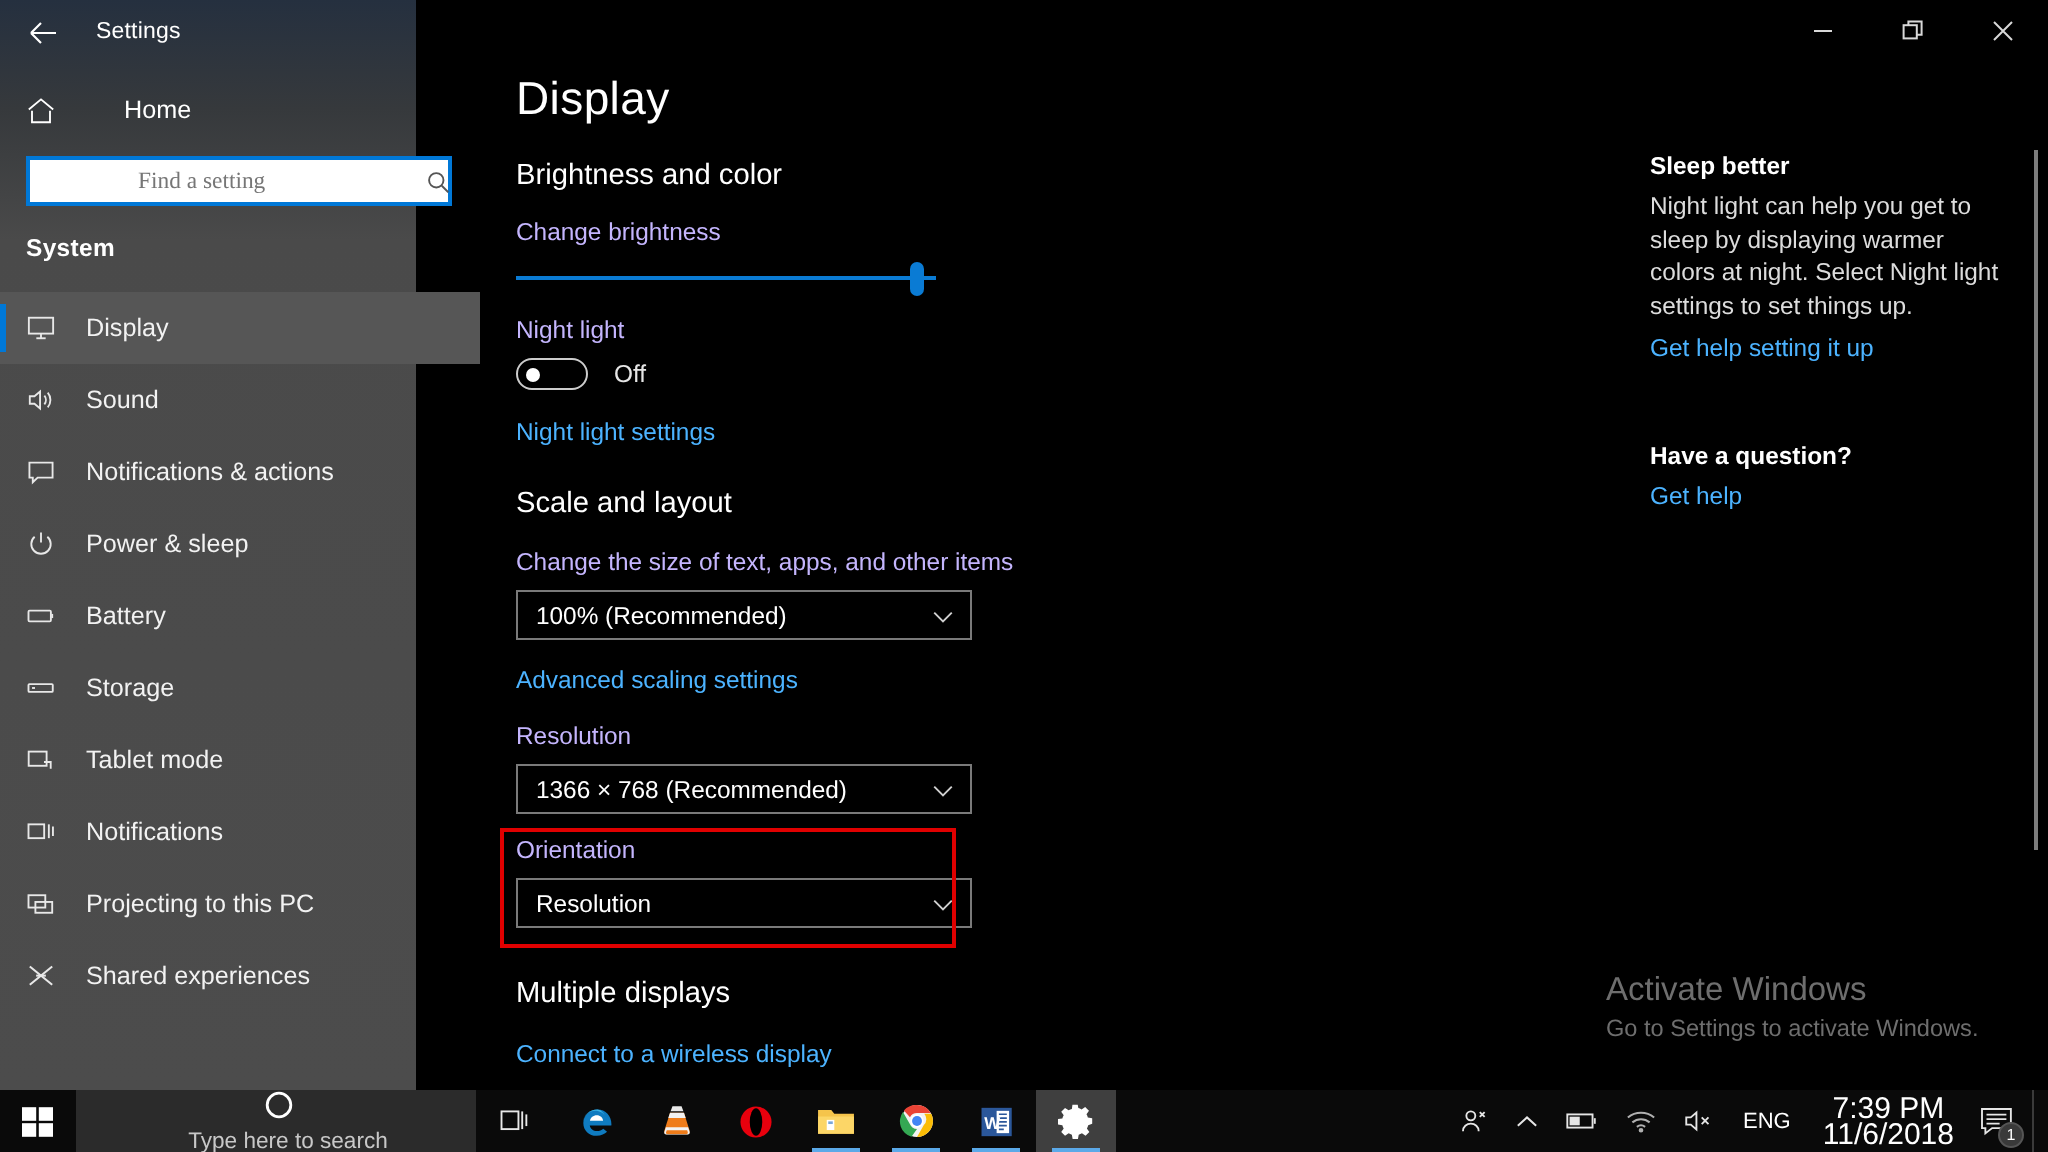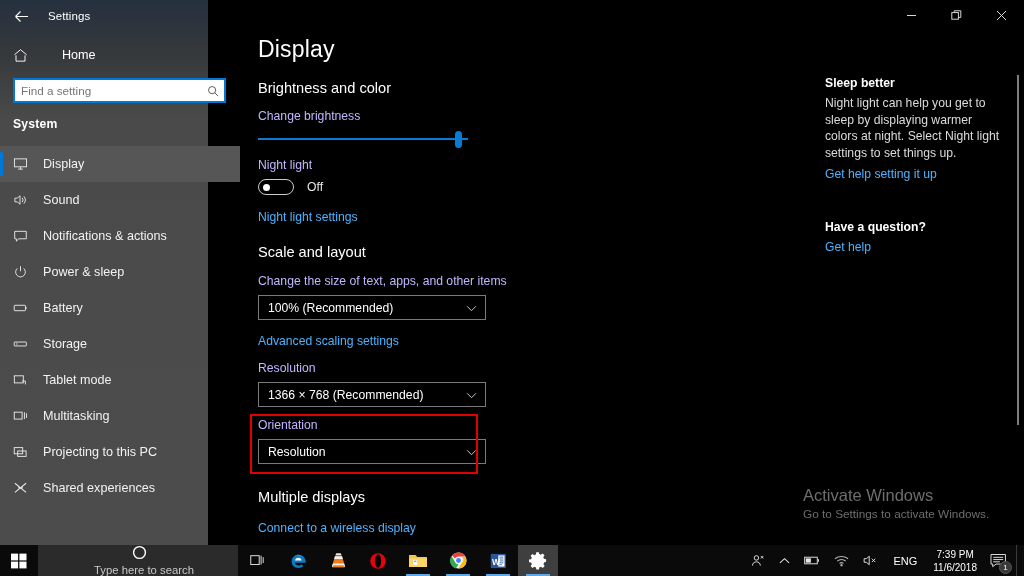--- a/index.html
+++ b/index.html
@@ -41,22 +41,22 @@
   .home-row .ico { width: 26px; display:flex; align-items:center; }
   .home-row .lbl { color: #ffffff; font-size: 12.6px; margin-left: 4px; }
 
   #search-wrap {
     position: absolute; left: 13px; top: 78px; width: 213px; height: 25px;
     background: #ffffff; border: 2px solid #0078d7;
     display: flex; align-items: center;
   }
   #search-input {
     flex: 1; border: 0; outline: 0; background: transparent;
-    font-family: Liberation Sans, sans-serif; font-size: 11.7px;
-    color: #222; padding-left: 6px; height: 100%;
+    font-family: Liberation Serif, serif; font-size: 11.7px;
+    color: #222; padding-left: 6px; height: 100%; margin-left: 48px;
   }
   #search-input::placeholder { color: #767676; }
   .search-ico { width: 22px; display: flex; align-items: center; justify-content: center; color: #444; }
 
   .group-head {
     position: absolute; left: 13px; top: 117px;
     color: #ffffff; font-size: 12.2px; font-weight: bold; letter-spacing: .2px;
   }
 
   #nav { position: absolute; left: 0; top: 146px; width: 240px; }
@@ -156,21 +156,21 @@
     position: relative;
   }
   .tb-icon.active-app { background: #3f3f3f; }
   .tb-icon.running::after {
     content: ""; position: absolute; left: 8px; right: 8px; bottom: 0; height: 2px; background: #5ba9e8;
   }
   #tray { margin-left: auto; display: flex; align-items: center; height: 31px; padding-right: 2px; }
   .tray-ico { padding: 0 7px; display: flex; align-items: center; justify-content: center; color: #e6e6e6; height: 31px; }
   #tray-lang { color: #ffffff; font-size: 11px; padding: 0 7px; }
   #clock {
-    color: #ffffff; font-size: 10px; line-height: 13px; text-align: center;
+    color: #ffffff; font-size: 15px; line-height: 13px; text-align: center;
     padding: 0 9px; display: flex; flex-direction: column; justify-content: center; height: 31px;
   }
   #notif { position: relative; padding: 0 9px 0 4px; display: flex; align-items: center; height: 31px; color: #e6e6e6; }
   #notif .badge {
     position: absolute; right: 4px; bottom: 2px; width: 13px; height: 13px; border-radius: 50%;
     background: #3a3a3a; color: #ffffff; font-size: 8px; display: flex; align-items: center; justify-content: center;
     border: 1px solid #555;
   }
   #show-desktop { width: 6px; height: 31px; border-left: 1px solid #3a3a3a; }
 </style>
@@ -289,21 +289,21 @@
         </div>
 
         <div class="nav-item">
           <span class="ico">
             <svg width="15" height="14" viewBox="0 0 16 15" fill="none" stroke="#e8e8e8" stroke-width="1">
               <rect x="1.3" y="3.4" width="8.4" height="7.4"></rect>
                 <path d="M12.2 3.4v7.4"></path>
                 <path d="M14.4 4.6v5"></path>
             </svg>
           </span>
-          <span class="lbl">Multitasking</span>
+          <span class="lbl">Notifications</span>
         </div>
 
         <div class="nav-item">
           <span class="ico">
             <svg width="15" height="14" viewBox="0 0 16 15" fill="none" stroke="#e8e8e8" stroke-width="1">
               <rect x="1.3" y="2.8" width="9" height="6.6"></rect>
                 <rect x="5" y="6.4" width="9" height="5.8"></rect>
             </svg>
           </span>
           <span class="lbl">Projecting to this PC</span>

